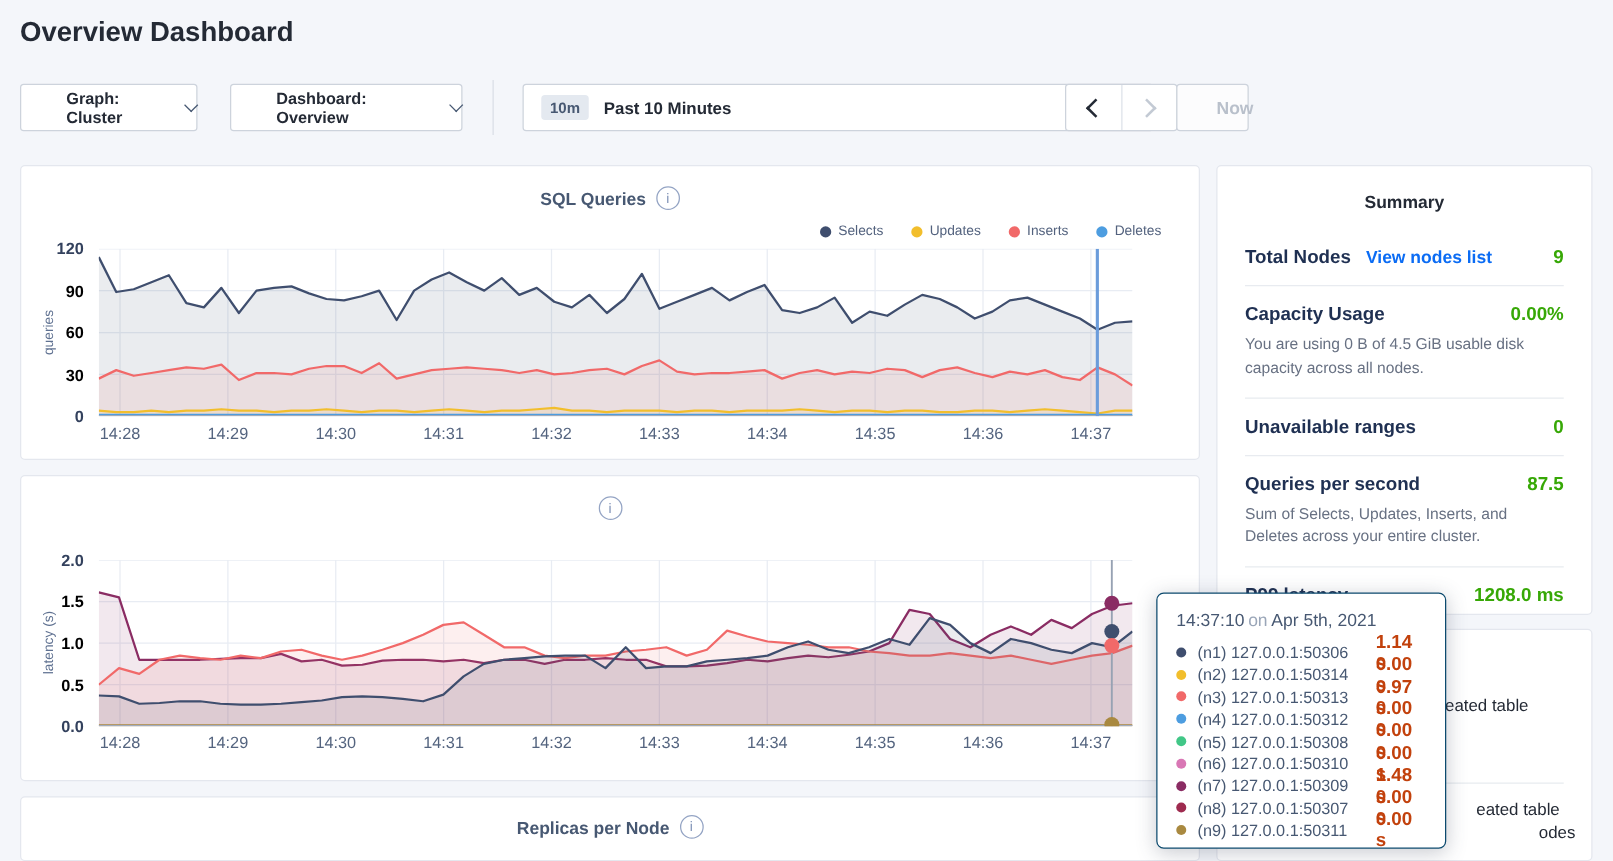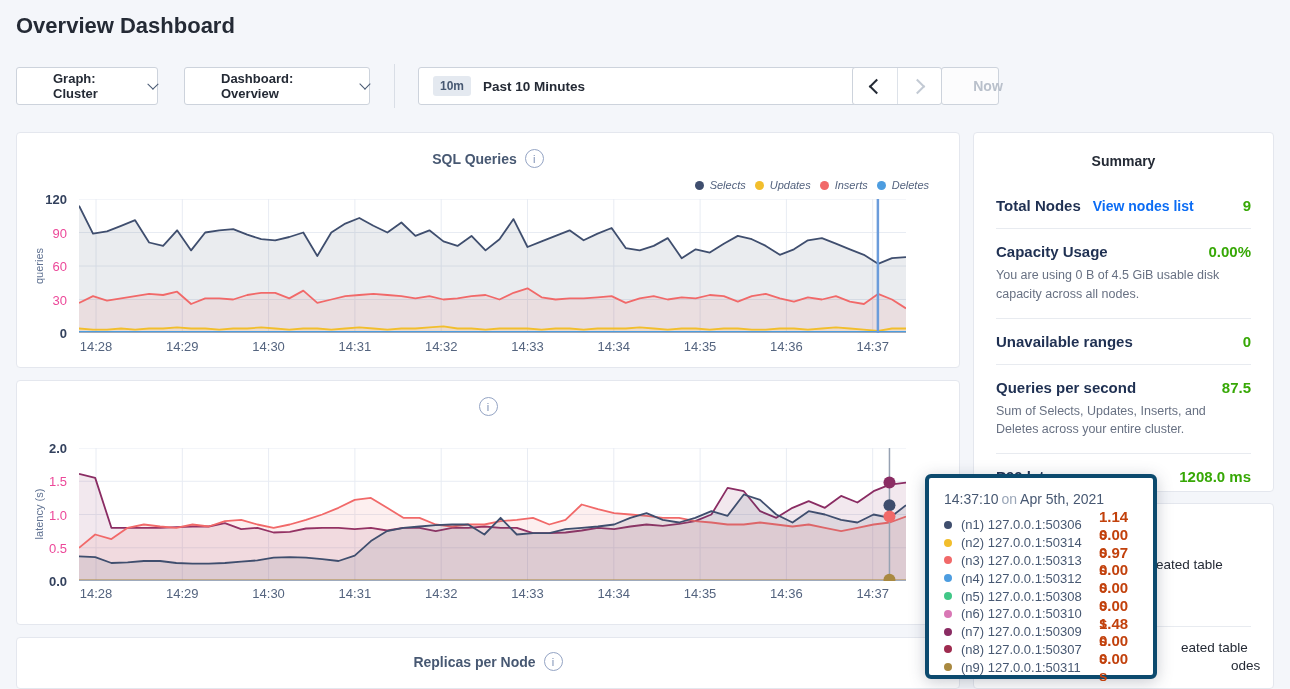--- a/index.html
+++ b/index.html
@@ -32,45 +32,45 @@
   #card-rep{left:16px;top:637px;width:944px;height:52px;}
   #card-summary{left:973px;top:132px;width:301px;height:360px;}
   #card-events{left:973px;top:503px;width:301px;height:186px;}
   .chart-title{position:absolute;top:16px;left:0;right:0;display:flex;align-items:center;justify-content:center;gap:8px;
                font-size:14px;font-weight:bold;color:#475872;}
   .info{width:17px;height:17px;border:1px solid #94a4c4;border-radius:50%;color:#7d90b5;font-size:11px;font-weight:normal;
         display:inline-flex;align-items:center;justify-content:center;cursor:pointer;}
   .plot{position:absolute;}
   .ylab{position:absolute;transform:translate(-50%,-50%) rotate(-90deg);font-size:11px;color:#5f7191;white-space:nowrap;}
   .yticks{position:absolute;width:56px;}
-  .yticks span{position:absolute;right:6px;transform:translateY(-50%);font-size:13px;color:#ec4899;}
+  .yticks span{position:absolute;right:6px;transform:translateY(-50%);font-size:13px;color:#000000;font-weight:bold;}
   .yticks span.bold{font-weight:bold;color:#33415d;}
   .xticks{position:absolute;height:16px;}
   .xticks span{position:absolute;transform:translateX(-50%);font-size:13px;color:#54647f;white-space:nowrap;}
-  .legend{position:absolute;top:46px;right:30px;display:flex;gap:9px;font-style:italic;}
+  .legend{position:absolute;top:46px;right:30px;display:flex;gap:22px;}
   .lg-item{display:flex;align-items:center;gap:6px;font-size:11px;color:#53627e;cursor:pointer;}
   .lg-dot{width:9px;height:9px;border-radius:50%;}
   
   .sum-title{text-align:center;font-weight:bold;font-size:14px;color:#242a35;padding-top:20px;}
   .sum-body{padding:0 22px;}
   .sec{padding:14px 0;}
   .sec + .sec{border-top:1px solid #e8ebf0;}
   .sec:first-child{margin-top:14px;}
   .srow{display:flex;align-items:baseline;}
   .slabel{font-weight:bold;font-size:15px;color:#1f3052;}
   .slink{font-weight:bold;font-size:14px;color:#0b6cf4;margin-left:12px;text-decoration:none;cursor:pointer;}
   .sval{margin-left:auto;font-weight:bold;font-size:15px;color:#37a806;}
   .ssub{font-size:12.5px;color:#687183;line-height:1.5;margin-top:6px;}
   
   #card-events{overflow:hidden;}
   .ev-frag{position:absolute;font-size:13.5px;color:#242a35;white-space:nowrap;}
   .ev-header-frag{position:absolute;font-size:14px;font-weight:bold;color:#d0d5dc;}
   .ev-div{position:absolute;left:180px;right:22px;top:122px;border-top:1px solid #e8ebf0;}
   
-  .tooltip{position:absolute;left:925px;top:474px;width:232px;height:205px;background:#fff;border:4px solid #0c4a6e;
+  .tooltip{position:absolute;left:925px;top:474px;width:232px;height:205px;background:#fff;border:1px solid #0c4a6e;
            border-radius:6px;box-shadow:0 3px 16px rgba(60,70,90,0.28);z-index:20;box-sizing:border-box;padding:13px 15px;}
   .tt-title{font-size:14px;color:#475872;margin-bottom:9px;}
   .tt-on{color:#9aa6b8;margin:0 3px;}
   .tt-row{display:flex;align-items:center;height:17.8px;font-size:13px;color:#475872;}
   .tt-dot{width:8px;height:8px;border-radius:50%;margin-right:9px;flex:none;}
   .tt-label{width:147px;}
   .tt-val{font-weight:bold;color:#c2410c;font-size:15px;}
 </style>
 </head>
 <body>

